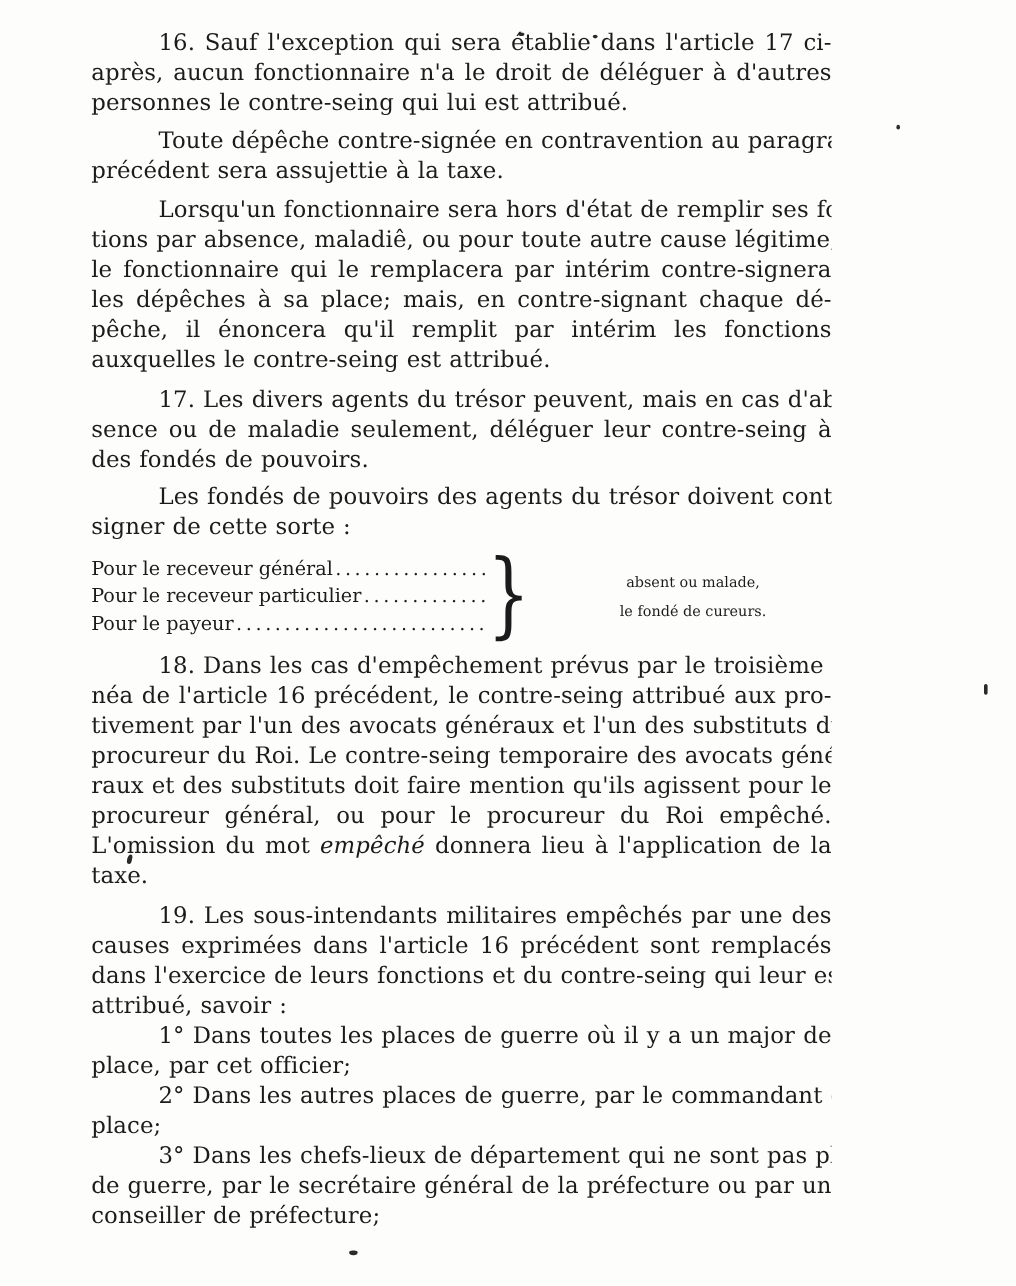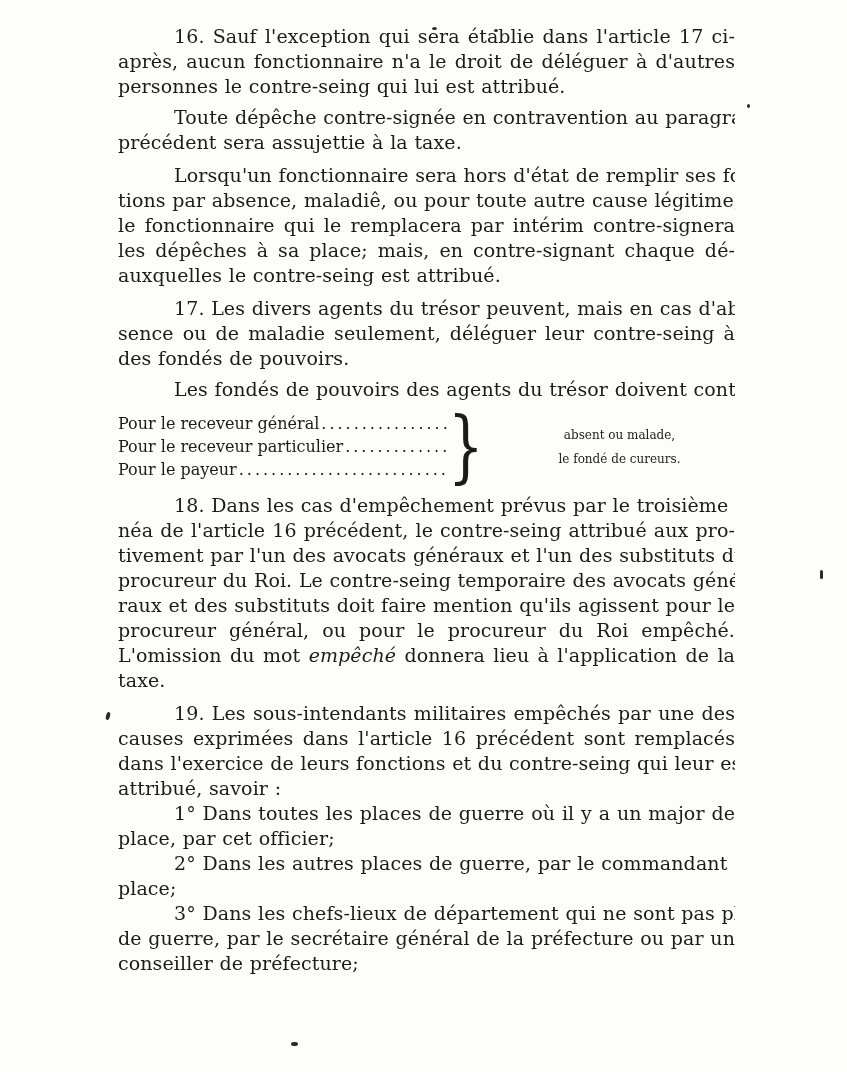--- a/index.html
+++ b/index.html
@@ -5,21 +5,21 @@
   html, body { margin: 0; padding: 0; background: #ffffff; }
   .page {
     position: relative;
     width: 847px;
     height: 1072px;
     box-sizing: border-box;
     background: #fdfdfc;
     color: #1b1b1b;
     font-family: "DejaVu Serif", "Liberation Serif", serif;
     overflow: hidden;
-    padding: 24px 80px 0 118px;
+    padding: 24px 80px 0 76px;
   }
   .text-col { width: 617px; }
   .para {
     font-size: 19px;
     line-height: 25px;
     margin: 0 0 6px 0;
   }
   .para.gap-lg { margin-bottom: 8px; }
   .para.flow { margin-bottom: 0; }
   .line {
@@ -101,31 +101,33 @@
     <div class="para gap-lg">
         <div class="line indent">Toute dépêche contre-signée en contravention au paragraphe</div>
         <div class="line last">précédent sera assujettie à la taxe.</div>
       </div>
 
     <div class="para gap-lg">
         <div class="line indent">Lorsqu'un fonctionnaire sera hors d'état de remplir ses fonc-</div>
         <div class="line">tions par absence, maladiê, ou pour toute autre cause légitime,</div>
         <div class="line">le fonctionnaire qui le remplacera par intérim contre-signera</div>
         <div class="line">les dépêches à sa place; mais, en contre-signant chaque dé-</div>
+        <div class="line">pêche, il énoncera qu'il remplit par intérim les fonctions</div>
         <div class="line last">auxquelles le contre-seing est attribué.</div>
       </div>
 
     <div class="para">
         <div class="line indent">17. Les divers agents du trésor peuvent, mais en cas d'ab-</div>
         <div class="line">sence ou de maladie seulement, déléguer leur contre-seing à</div>
         <div class="line last">des fondés de pouvoirs.</div>
       </div>
 
     <div class="para flow">
         <div class="line indent">Les fondés de pouvoirs des agents du trésor doivent contre-</div>
+        <div class="line last">signer de cette sorte :</div>
       </div>
 
     <div class="brace-block">
       <div class="brace-left">
         <div class="brace-row">
           <span class="row-label">Pour le receveur général</span>
           <span class="leader">................................................</span>
         </div>
         <div class="brace-row">
           <span class="row-label">Pour le receveur particulier</span>

